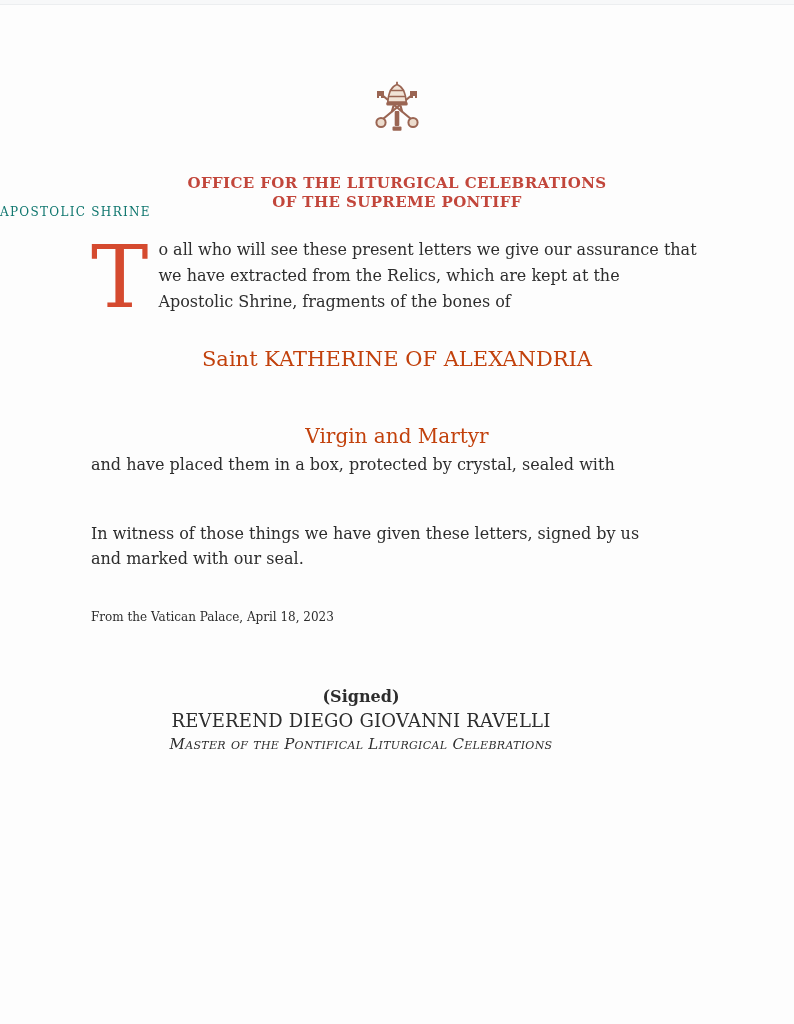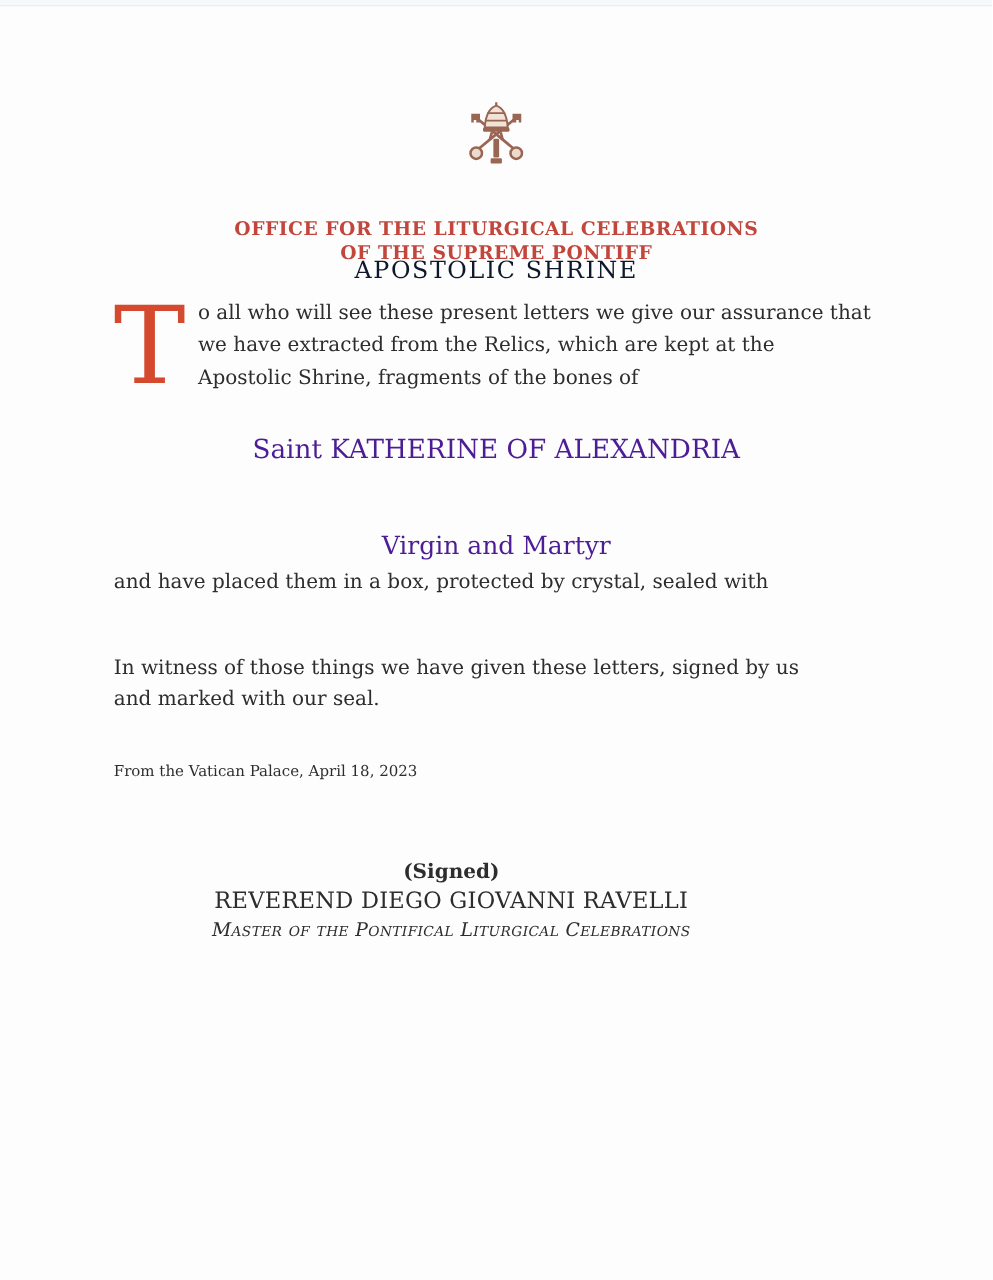--- a/index.html
+++ b/index.html
@@ -41,24 +41,24 @@
     line-height: 19px;
     letter-spacing: 0.4px;
     margin-top: 32px;
   }
   .office-line { display: block; }
   .shrine {
     position: absolute;
     top: 205px;
     left: 0;
     width: 100%;
-    text-align: center;
-    font-size: 19px;
+    text-align: left;
+    font-size: 12px;
     letter-spacing: 1.3px;
-    color: #0f172a;
+    color: #0f766e;
   }
   .para {
     position: absolute;
     left: 91px;
     width: 620px;
     font-size: 16px;
     line-height: 26px;
     color: #2d2d2d;
   }
   .para-line { display: block; }
@@ -71,21 +71,21 @@
     height: 68px;
     margin: 6px 10px 0 0;
     font-weight: normal;
   }
   .saint-block {
     position: absolute;
     top: 344px;
     left: 0;
     width: 100%;
     text-align: center;
-    color: #4c1d95;
+    color: #c2410c;
   }
   .saint-name { display: block; font-size: 21px; line-height: 30px; }
   .saint-title { display: block; font-size: 20px; line-height: 28px; margin-top: 48px; }
   .para2 { top: 452px; line-height: 25px; }
   .para3 { top: 521px; line-height: 25px; }
   .dateline {
     position: absolute;
     top: 605px;
     left: 91px;
     font-size: 12px;

